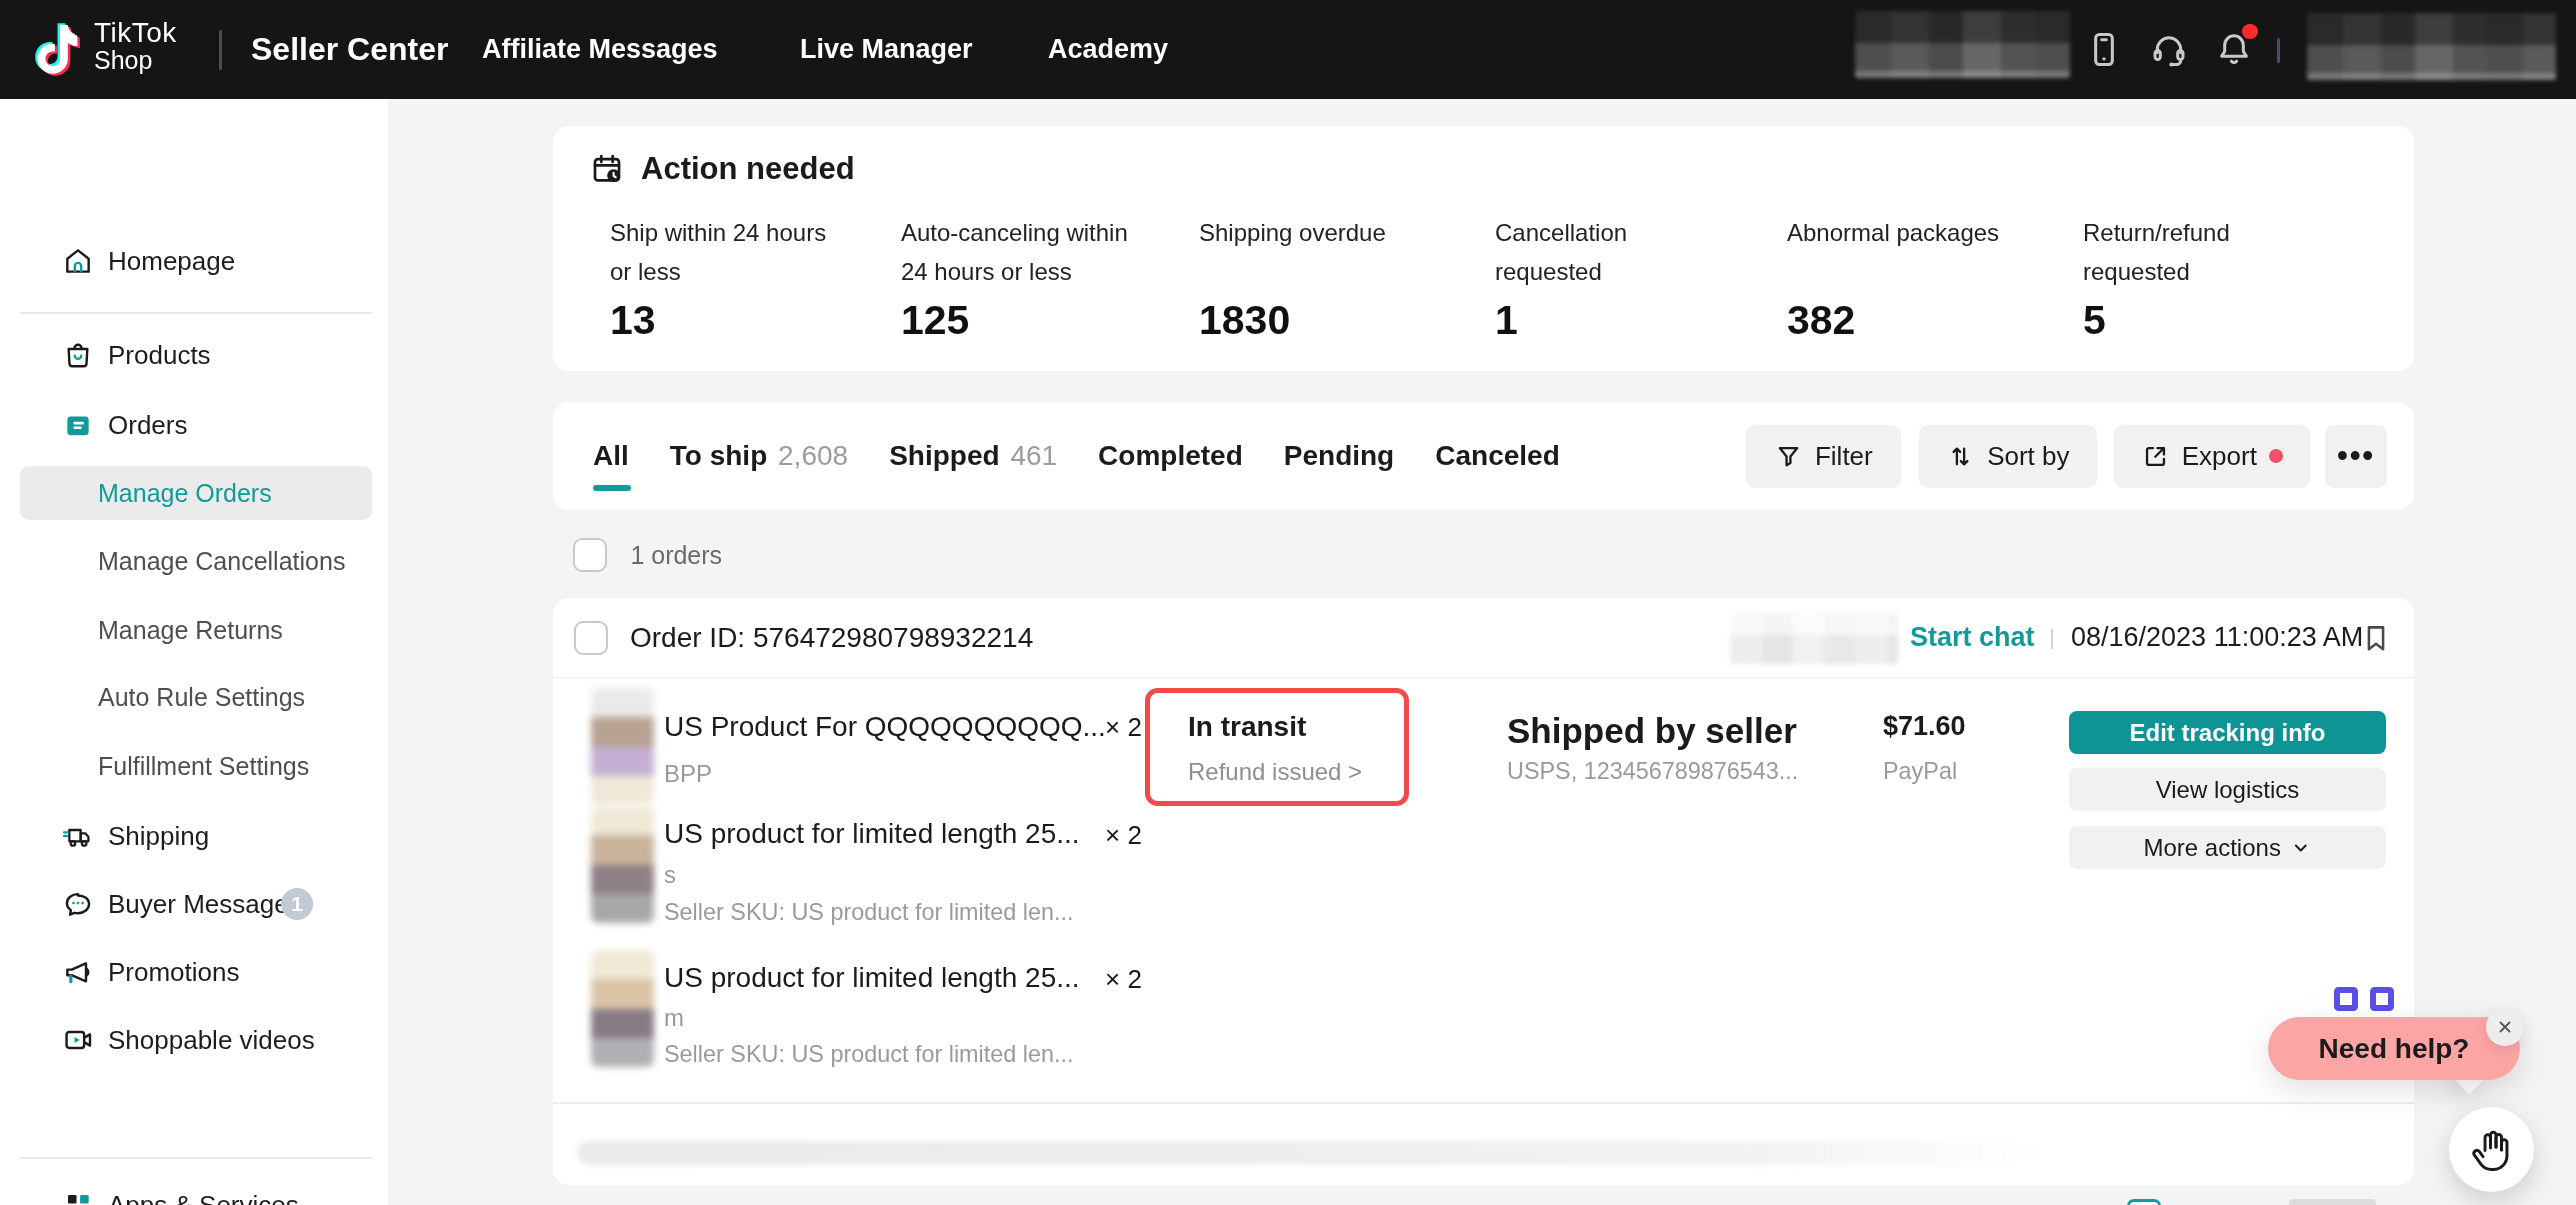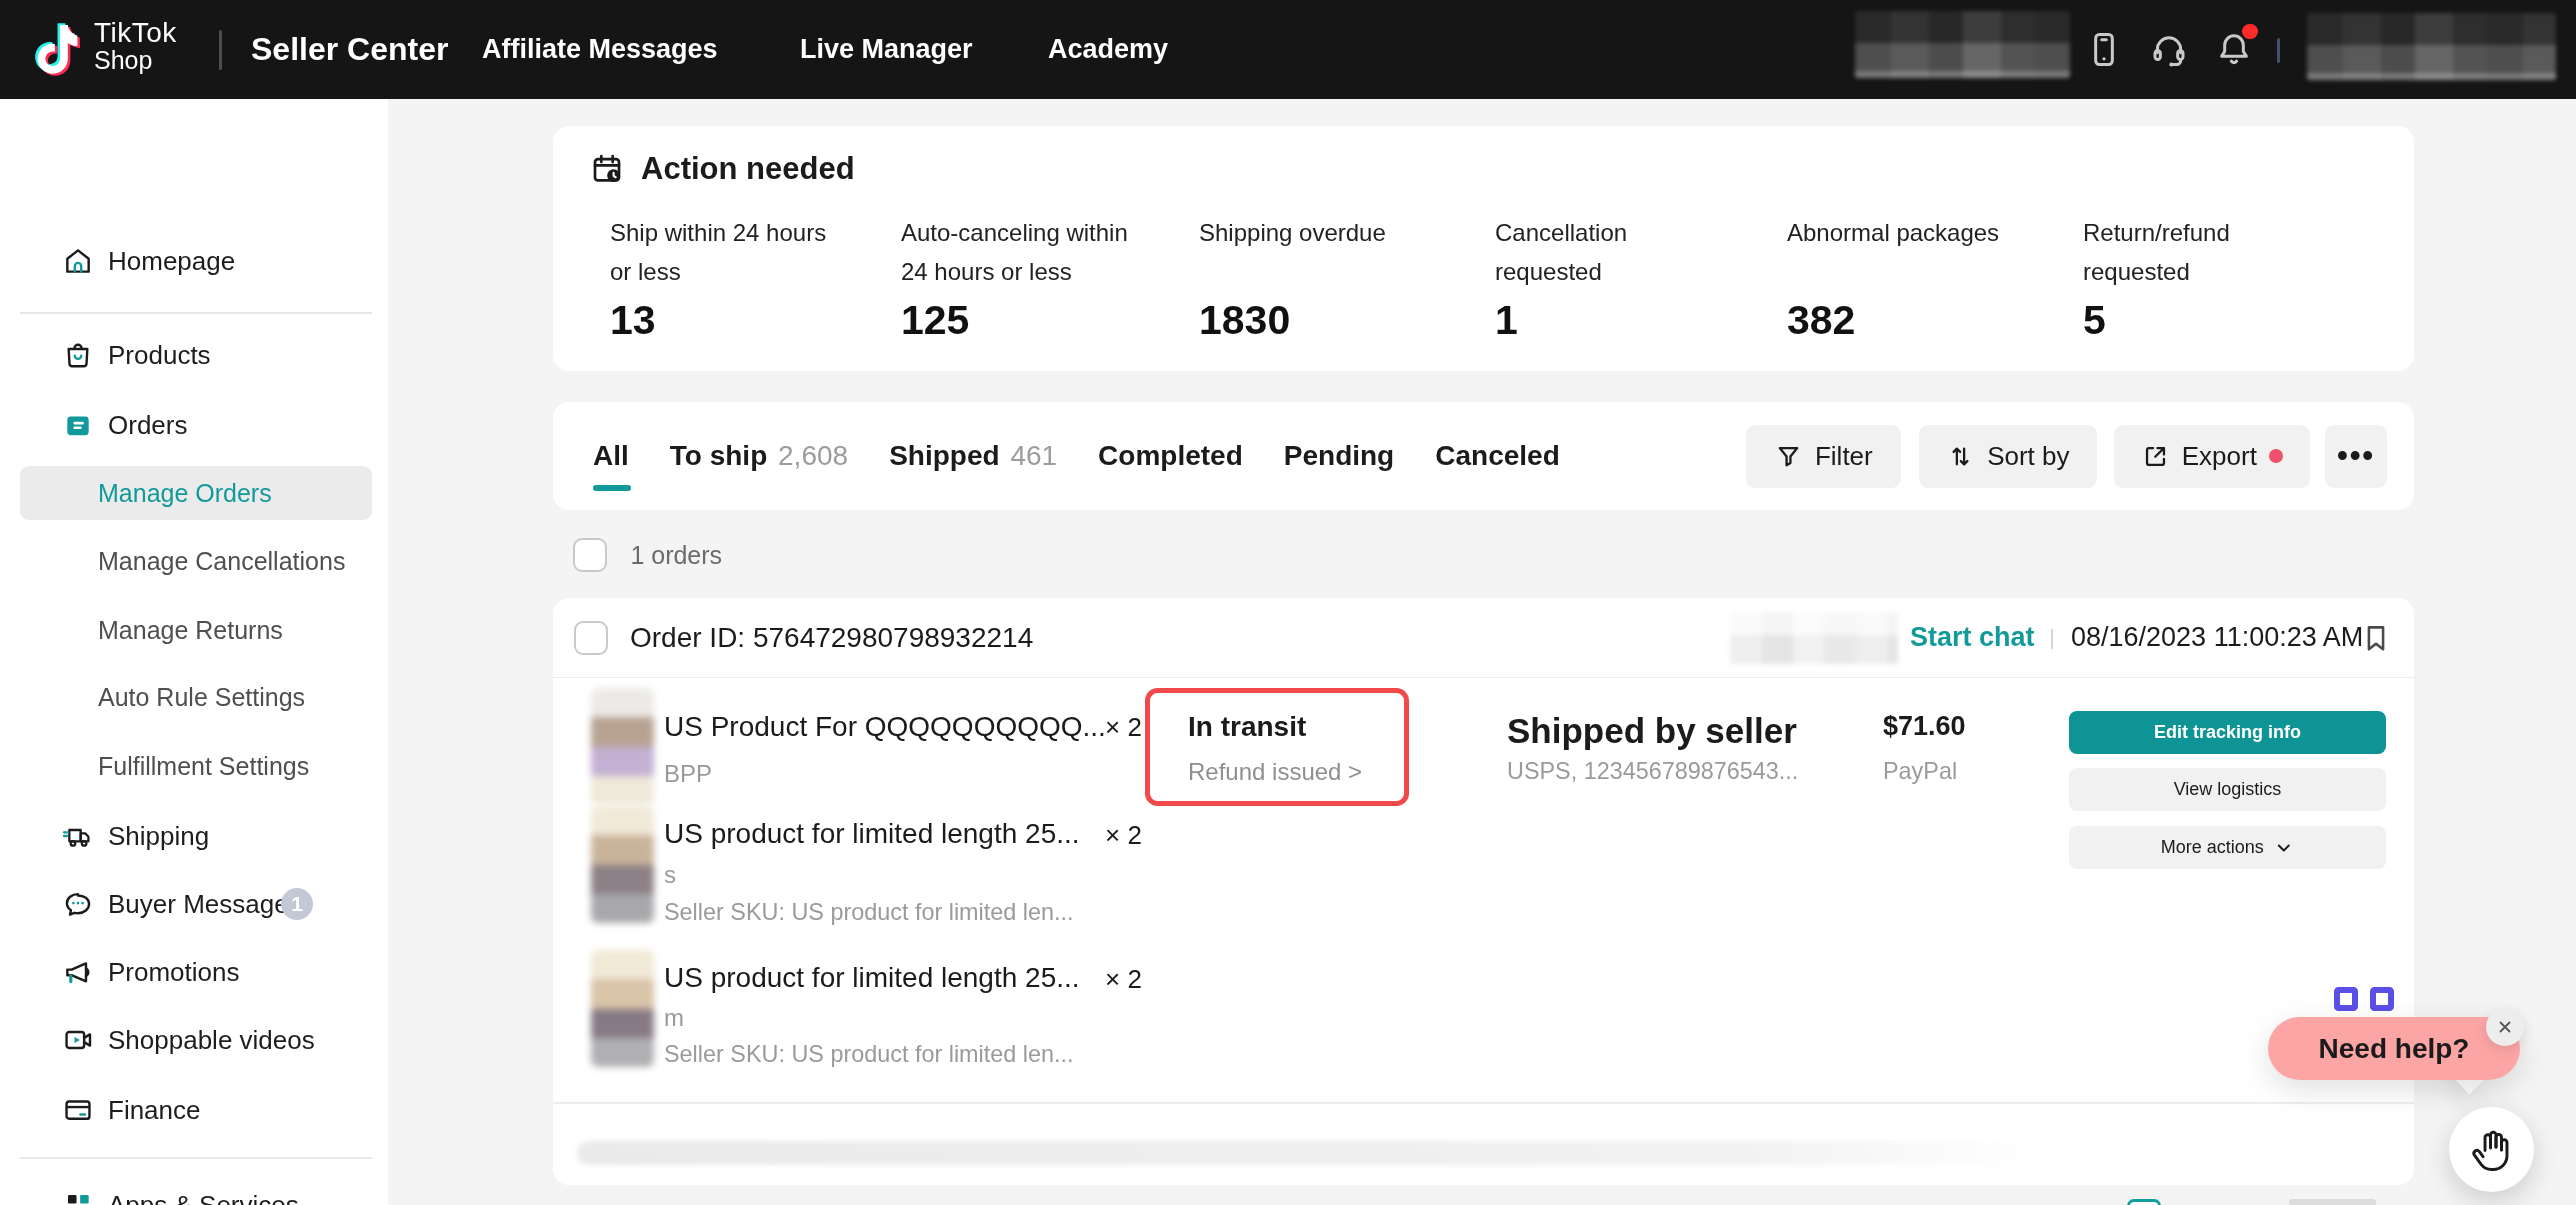--- a/index.html
+++ b/index.html
@@ -105,21 +105,21 @@
   .red-box{position:absolute;left:592px;top:90px;width:264px;height:118px;border:5.4px solid #f2494b;
            border-radius:12.6px;box-sizing:border-box;}
   .st-primary{position:absolute;left:635px;top:113px;font-size:28px;font-weight:700;}
   .st-secondary{position:absolute;left:635px;top:160px;font-size:24px;color:#8f8f8f;cursor:pointer;}
   .ship-primary{position:absolute;left:954px;top:113px;font-size:35px;font-weight:700;}
   .ship-secondary{position:absolute;left:954px;top:160px;font-size:23.4px;color:#9a9a9a;white-space:nowrap;}
   .pay-amount{position:absolute;left:1330px;top:113px;font-size:27px;font-weight:600;}
   .pay-method{position:absolute;left:1330px;top:160px;font-size:23.4px;color:#9a9a9a;}
 
   .act-btn{position:absolute;left:1516px;width:317px;height:43px;border:none;border-radius:8px;
-           font-family:inherit;font-size:18px;display:flex;align-items:center;justify-content:center;gap:9px;cursor:pointer;}
+           font-family:inherit;font-size:24px;display:flex;align-items:center;justify-content:center;gap:9px;cursor:pointer;}
   .act-primary{top:113px;background:#0e9494;color:#fff;font-weight:600;}
   .act-grey{background:#f1f1f2;color:#1b1b1b;font-weight:500;}
   .act-btn svg{width:21.6px;height:21.6px;}
 
   .o-footdiv{position:absolute;left:0;top:504px;width:1861px;height:1.8px;background:#ededed;}
   .o-footblur{position:absolute;left:24px;top:543px;width:1463px;height:24px;border-radius:12.6px;filter:blur(2.7px);
      background:linear-gradient(90deg,#eaeaea 0,#efeff0 55%,#f2f2f3 80%,rgba(244,244,245,0) 100%);}
 
   
   .purple-squares{position:absolute;left:2334px;top:987px;display:flex;gap:11.7px;cursor:pointer;}
@@ -273,29 +273,20 @@
     <div class="side-item" style="top:844px;">
       <span class="s-icon">
         <svg viewBox="0 0 24 24" fill="none" stroke="#1b1b1b" stroke-width="1.8" stroke-linejoin="round" stroke-linecap="round">
           <path d="M4 10.2v4.2h3.2L18 19V5.5L7.2 10.2z"></path>
             <path d="M18 9.5a3 3 0 0 1 0 5.4"></path>
           <path d="M6.6 14.8v4.4" stroke="#12999a" stroke-width="2.4"></path>
         </svg></span>
       <span class="s-label">Promotions</span>
     </div>
 
-    <div class="side-item" style="top:982px;">
-      <span class="s-icon">
-        <svg viewBox="0 0 24 24" fill="none" stroke="#1b1b1b" stroke-width="1.8" stroke-linejoin="round">
-          <rect x="3.4" y="5.6" width="17.2" height="13" rx="2"></rect>
-            <path d="M3.4 9.8h17.2"></path>
-          <path d="M13.8 15.4h3.4" stroke="#12999a" stroke-linecap="round"></path>
-        </svg></span>
-      <span class="s-label">Finance</span>
-    </div>
 
     <div class="side-divider" style="top:1058px;"></div>
 
     <div class="side-item" style="top:1077px;">
       <span class="s-icon">
         <svg viewBox="0 0 24 24">
           <rect x="4.5" y="4.5" width="6.4" height="6.4" rx="1" fill="#1b1b1b"></rect>
           <rect x="13.6" y="4.5" width="6.4" height="6.4" rx="1" fill="#12999a"></rect>
           <rect x="4.5" y="13.6" width="6.4" height="6.4" rx="1" fill="#1b1b1b"></rect>
           <rect x="13.6" y="13.6" width="6.4" height="6.4" rx="1" fill="#1b1b1b"></rect>

